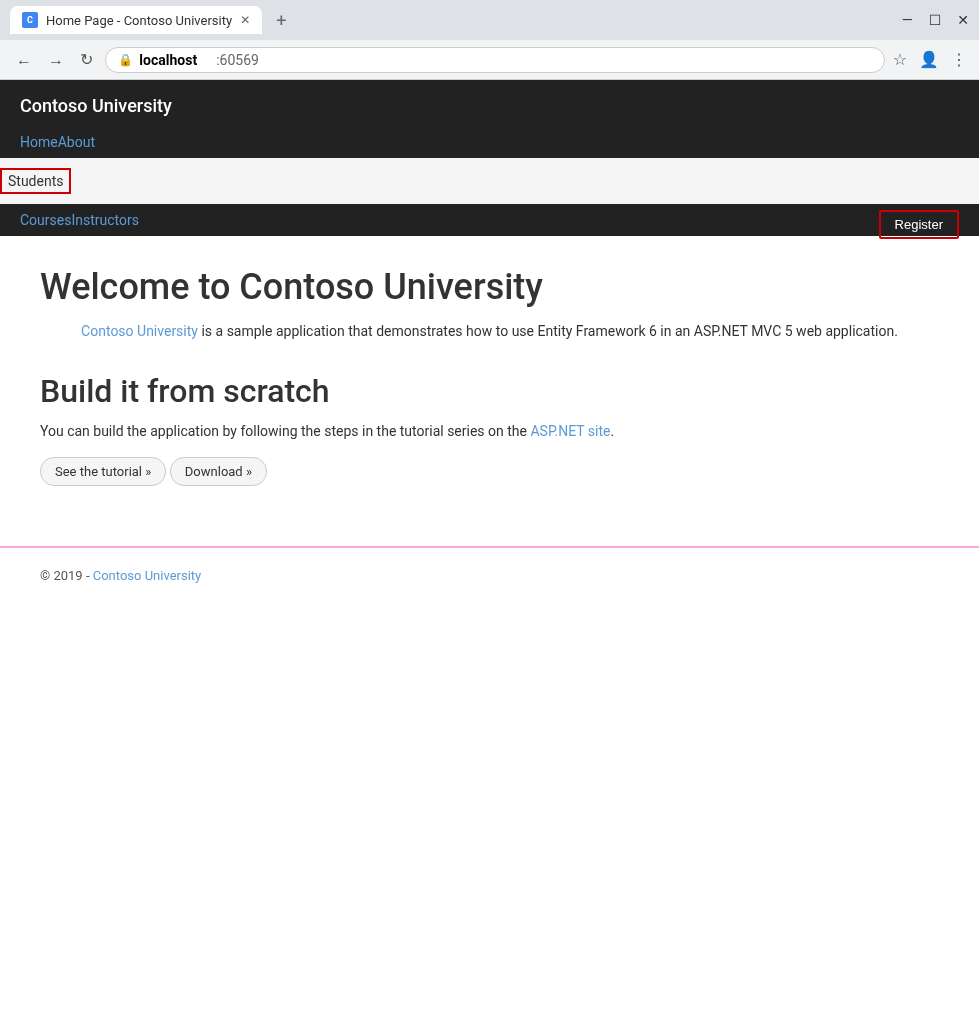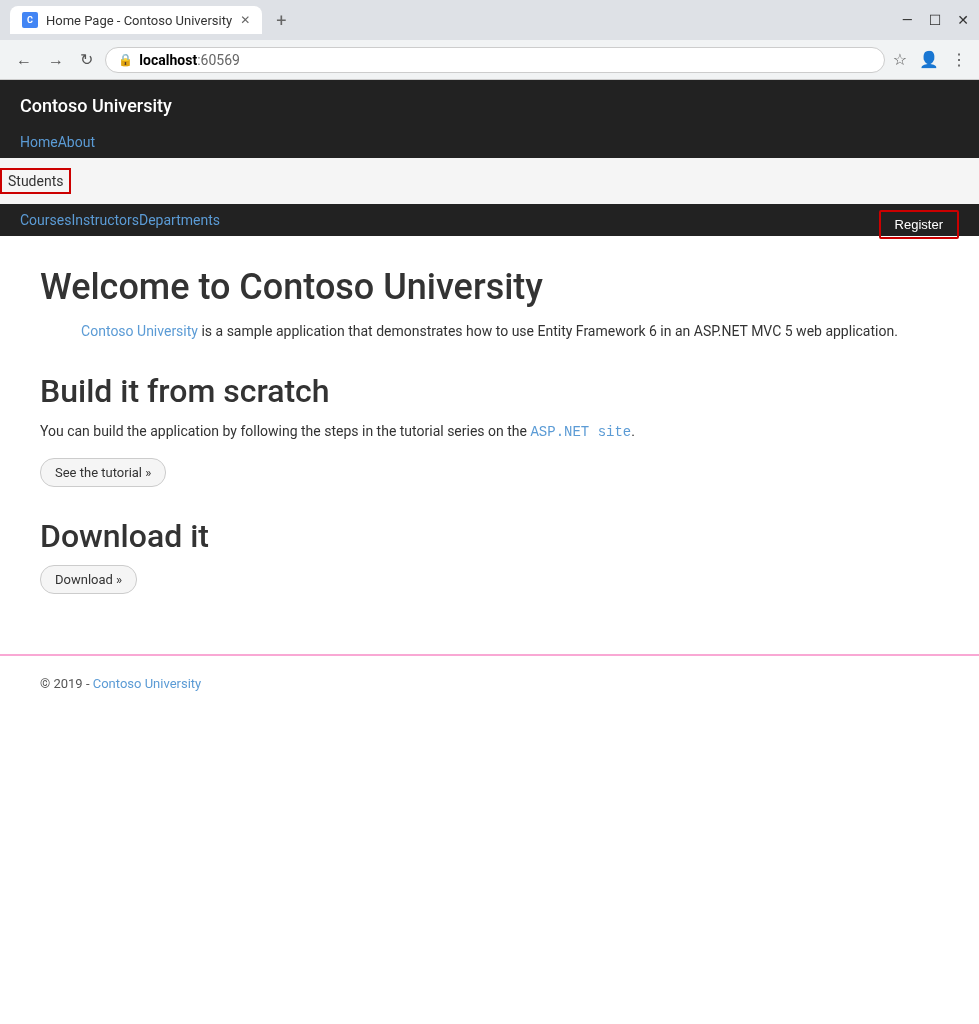--- a/index.html
+++ b/index.html
@@ -86,21 +86,21 @@
       border: 1px solid #ccc;
       border-radius: 20px;
       padding: 4px 12px;
       gap: 6px;
     }
     .address-secure {
       color: #555;
       font-size: 12px;
     }
     .address-bold { font-weight: bold; }
-    .address-normal { color: #666; }
+    .address-normal { color: #666; padding-left: 19px; }
     .address-actions {
       margin-left: auto;
       display: flex;
       gap: 12px;
       align-items: center;
     }
     .addr-icon {
       color: #555;
       font-size: 16px;
       cursor: pointer;
@@ -192,21 +192,20 @@
     }
     .section-text {
       font-size: 14px;
       color: #333;
       line-height: 1.6;
       margin-bottom: 14px;
     }
     .section-text a {
       color: #5b9bd5;
       text-decoration: none;
-      font-family: Liberation Mono, monospace;
     }
     .action-btn {
       display: inline-block;
       padding: 6px 14px;
       border: 1px solid #ccc;
       border-radius: 14px;
       background: #f5f5f5;
       color: #333;
       font-size: 13px;
       cursor: pointer;
@@ -272,37 +271,35 @@
       <a class="nav-link" href="#">About</a>
     </div>
   </nav>
   <div class="nav-item-active">
     <a class="nav-link-active" href="#">Students</a>
   </div>
   <nav class="site-nav">
     <div class="nav-links">
       <a class="nav-link" href="#">Courses</a>
       <a class="nav-link" href="#">Instructors</a>
-      <a class="nav-link" href="#">Departments</a>
     </div>
   </nav>
   <button class="nav-register-btn">Register</button>
 </div>
 
 <div class="main-content">
   <h1 class="page-title">Welcome to Contoso University</h1>
   <p class="intro-text">
     <a href="#">Contoso University</a><span> is a sample application that demonstrates how to use Entity Framework 6 in an ASP.NET MVC 5 web application.</span>
   </p>
 
   <h2 class="section-title">Build it from scratch</h2>
   <p class="section-text">
     <span>You can build the application by following the steps in the tutorial series on the </span><a href="#">ASP.NET site</a><span>.</span>
   </p>
   <a href="#" class="action-btn">See the tutorial »</a>
 
-  <h2 class="section-title">Download it</h2>
   <a href="#" class="action-btn">Download »</a>
 </div>
 
 <footer class="site-footer">
   <span>© 2019 - </span><a href="#">Contoso University</a>
 </footer>
 
 </body></html>

